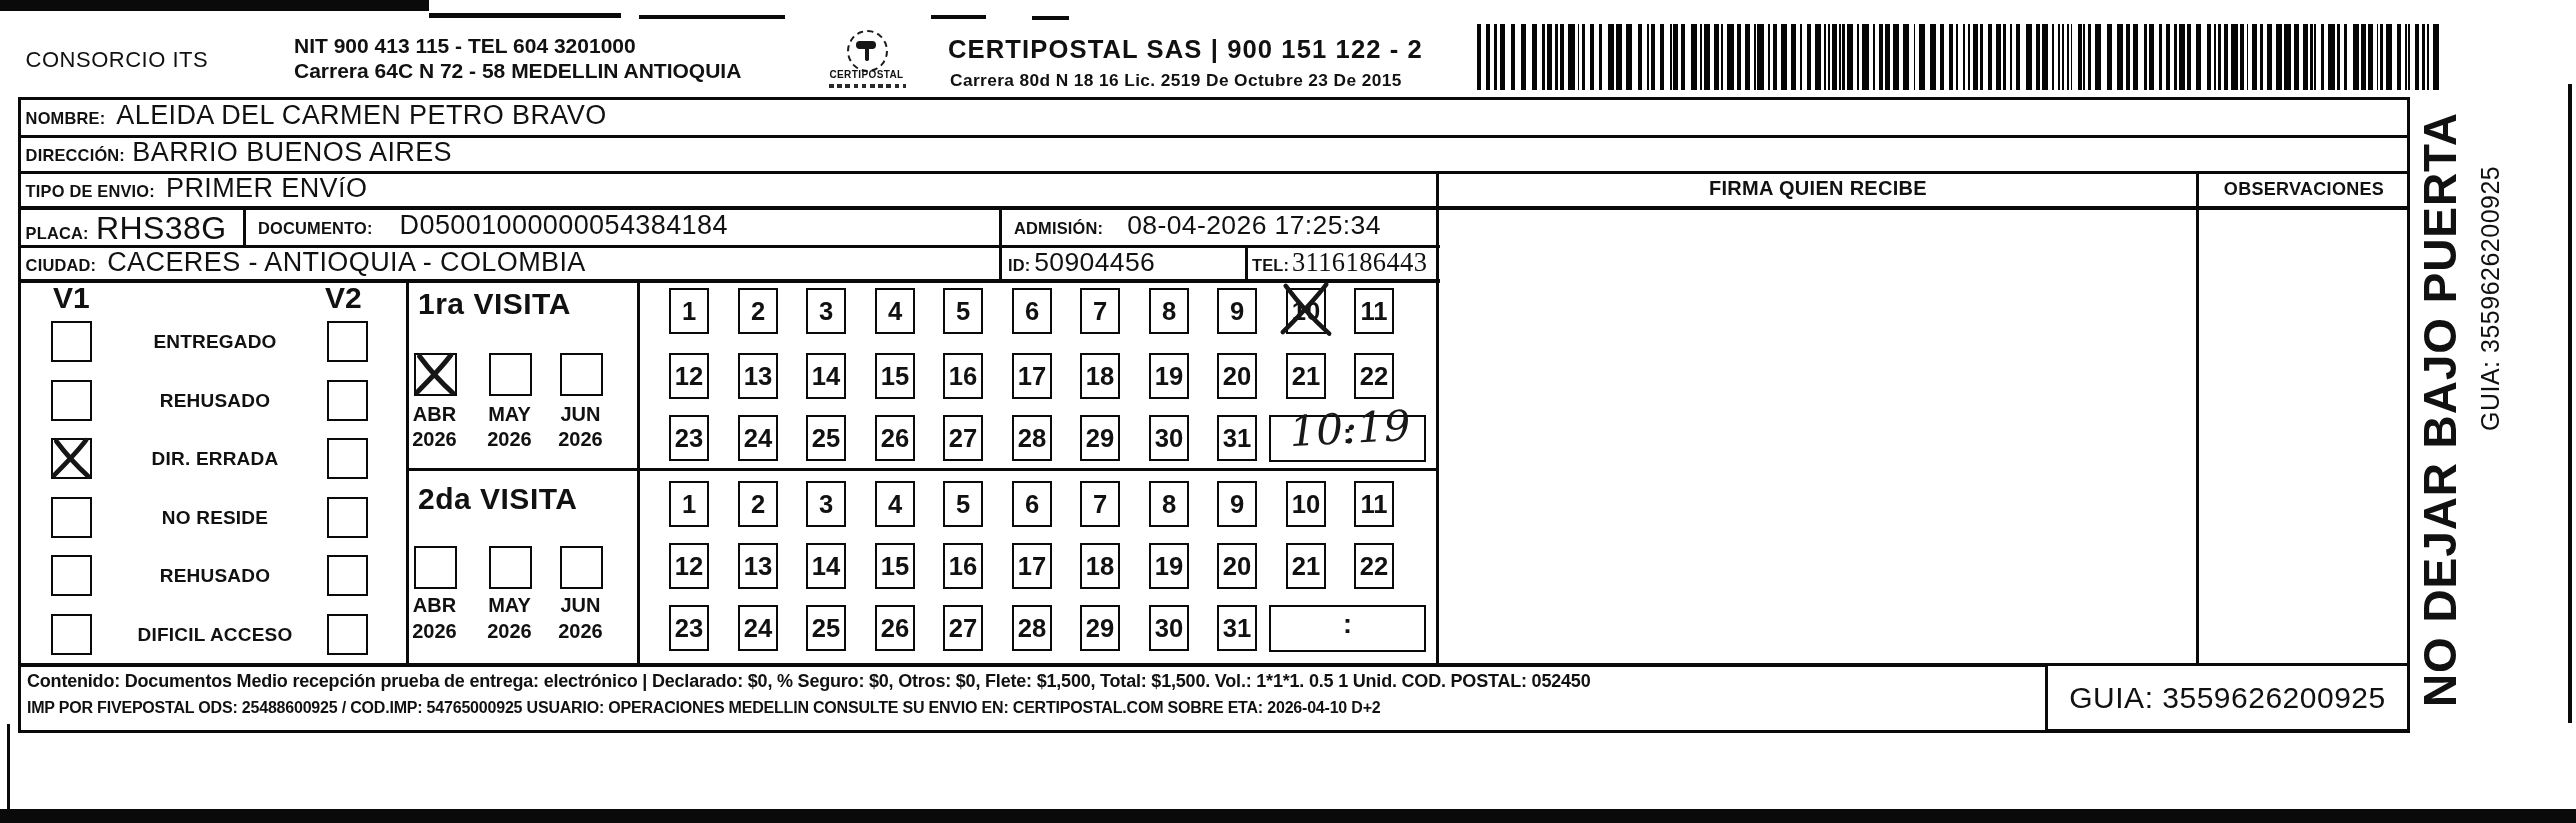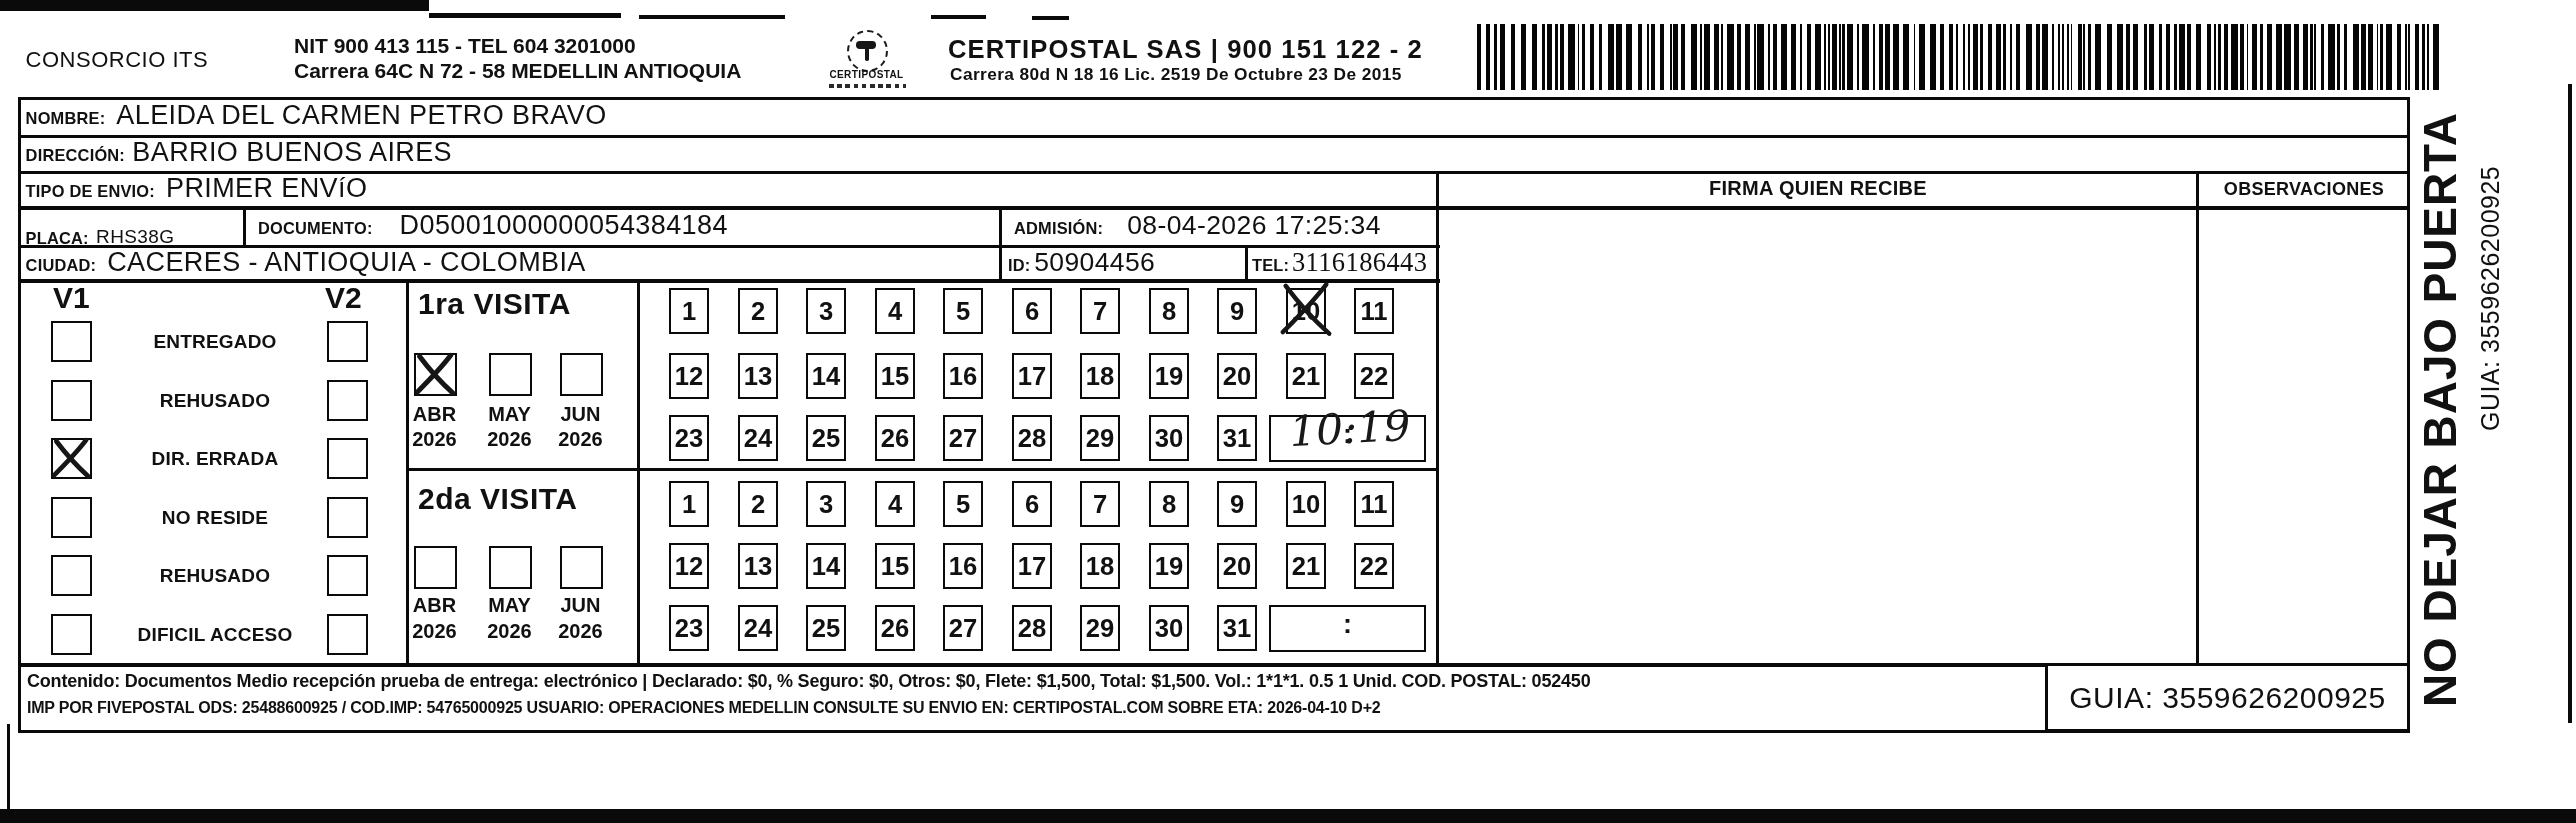--- a/index.html
+++ b/index.html
@@ -78,21 +78,21 @@
     <div>NIT 900 413 115 - TEL 604 3201000</div>
     <div>Carrera 64C N 72 - 58 MEDELLIN ANTIOQUIA</div>
   </div>
   <div class="stamp-circle" style="left:847px;top:30px;width:37px;height:38px;">
     <div class="stamp-bar"></div>
     <div class="stamp-stem"></div>
   </div>
   <div class="abs stamp-text" style="left:818px;top:69px;width:97px;">CERTIPOSTAL</div>
   <div class="stamp-sub" style="left:829px;top:84px;width:77px;"></div>
   <div class="abs provider1" style="left:948px;top:35px;">CERTIPOSTAL SAS | 900 151 122 - 2</div>
-  <div class="abs provider2" style="left:950px;top:64px;">Carrera 80d N 18 16  Lic. 2519 De Octubre 23 De 2015</div>
+  <div class="abs provider2" style="left:950px;top:70px;">Carrera 80d N 18 16  Lic. 2519 De Octubre 23 De 2015</div>
   <div id="barcode">
       <div class="bar" style="width: 3.7px; margin-right: 5.5px;"></div>
       <div class="bar" style="width: 3.7px; margin-right: 4.6px;"></div>
       <div class="bar" style="width: 2.7px; margin-right: 2.7px;"></div>
       <div class="bar" style="width: 5.5px; margin-right: 5.5px;"></div>
       <div class="bar" style="width: 4.6px; margin-right: 5.5px;"></div>
       <div class="bar" style="width: 5.5px; margin-right: 5.5px;"></div>
       <div class="bar" style="width: 4.6px; margin-right: 5.5px;"></div>
       <div class="bar" style="width: 2.7px; margin-right: 1.8px;"></div>
       <div class="bar" style="width: 5.5px; margin-right: 2.7px;"></div>
@@ -240,23 +240,23 @@
   <div class="row" style="left:25.6px;top:173px;gap:11px;">
     <span class="lbl">TIPO DE ENVIO:</span>
     <span class="val">PRIMER ENVíO</span>
   </div>
   <div class="row" style="left:25.6px;top:137px;gap:7.3px;">
     <span class="lbl">DIRECCIÓN:</span>
     <span class="val">BARRIO BUENOS AIRES</span>
   </div>
   <div class="colhead" style="left:1440px;top:177px;width:756px;">FIRMA QUIEN RECIBE</div>
   <div class="colhead" style="left:2200px;top:179px;width:208px;font-size:18px;">OBSERVACIONES</div>
-  <div class="row" style="left:25.6px;top:210px;gap:7.3px;align-items:flex-end;">
+  <div class="row" style="left:25.6px;top:210px;gap:7.3px;">
     <span class="lbl">PLACA:</span>
-    <span class="val" style="font-size:19px;margin-top:16px;">RHS38G</span>
+    <span class="val" style="font-size:32px;">RHS38G</span>
   </div>
   <div class="row" style="left:258px;top:210px;gap:27px;">
     <span class="lbl">DOCUMENTO:</span>
     <span class="val">D05001000000054384184</span>
   </div>
   <div class="row" style="left:1014px;top:210px;gap:24px;">
     <span class="lbl">ADMISIÓN:</span>
     <span class="val" style="font-size:26.5px;">08-04-2026 17:25:34</span>
   </div>
   <div class="row" style="left:25.6px;top:247px;gap:11px;">

